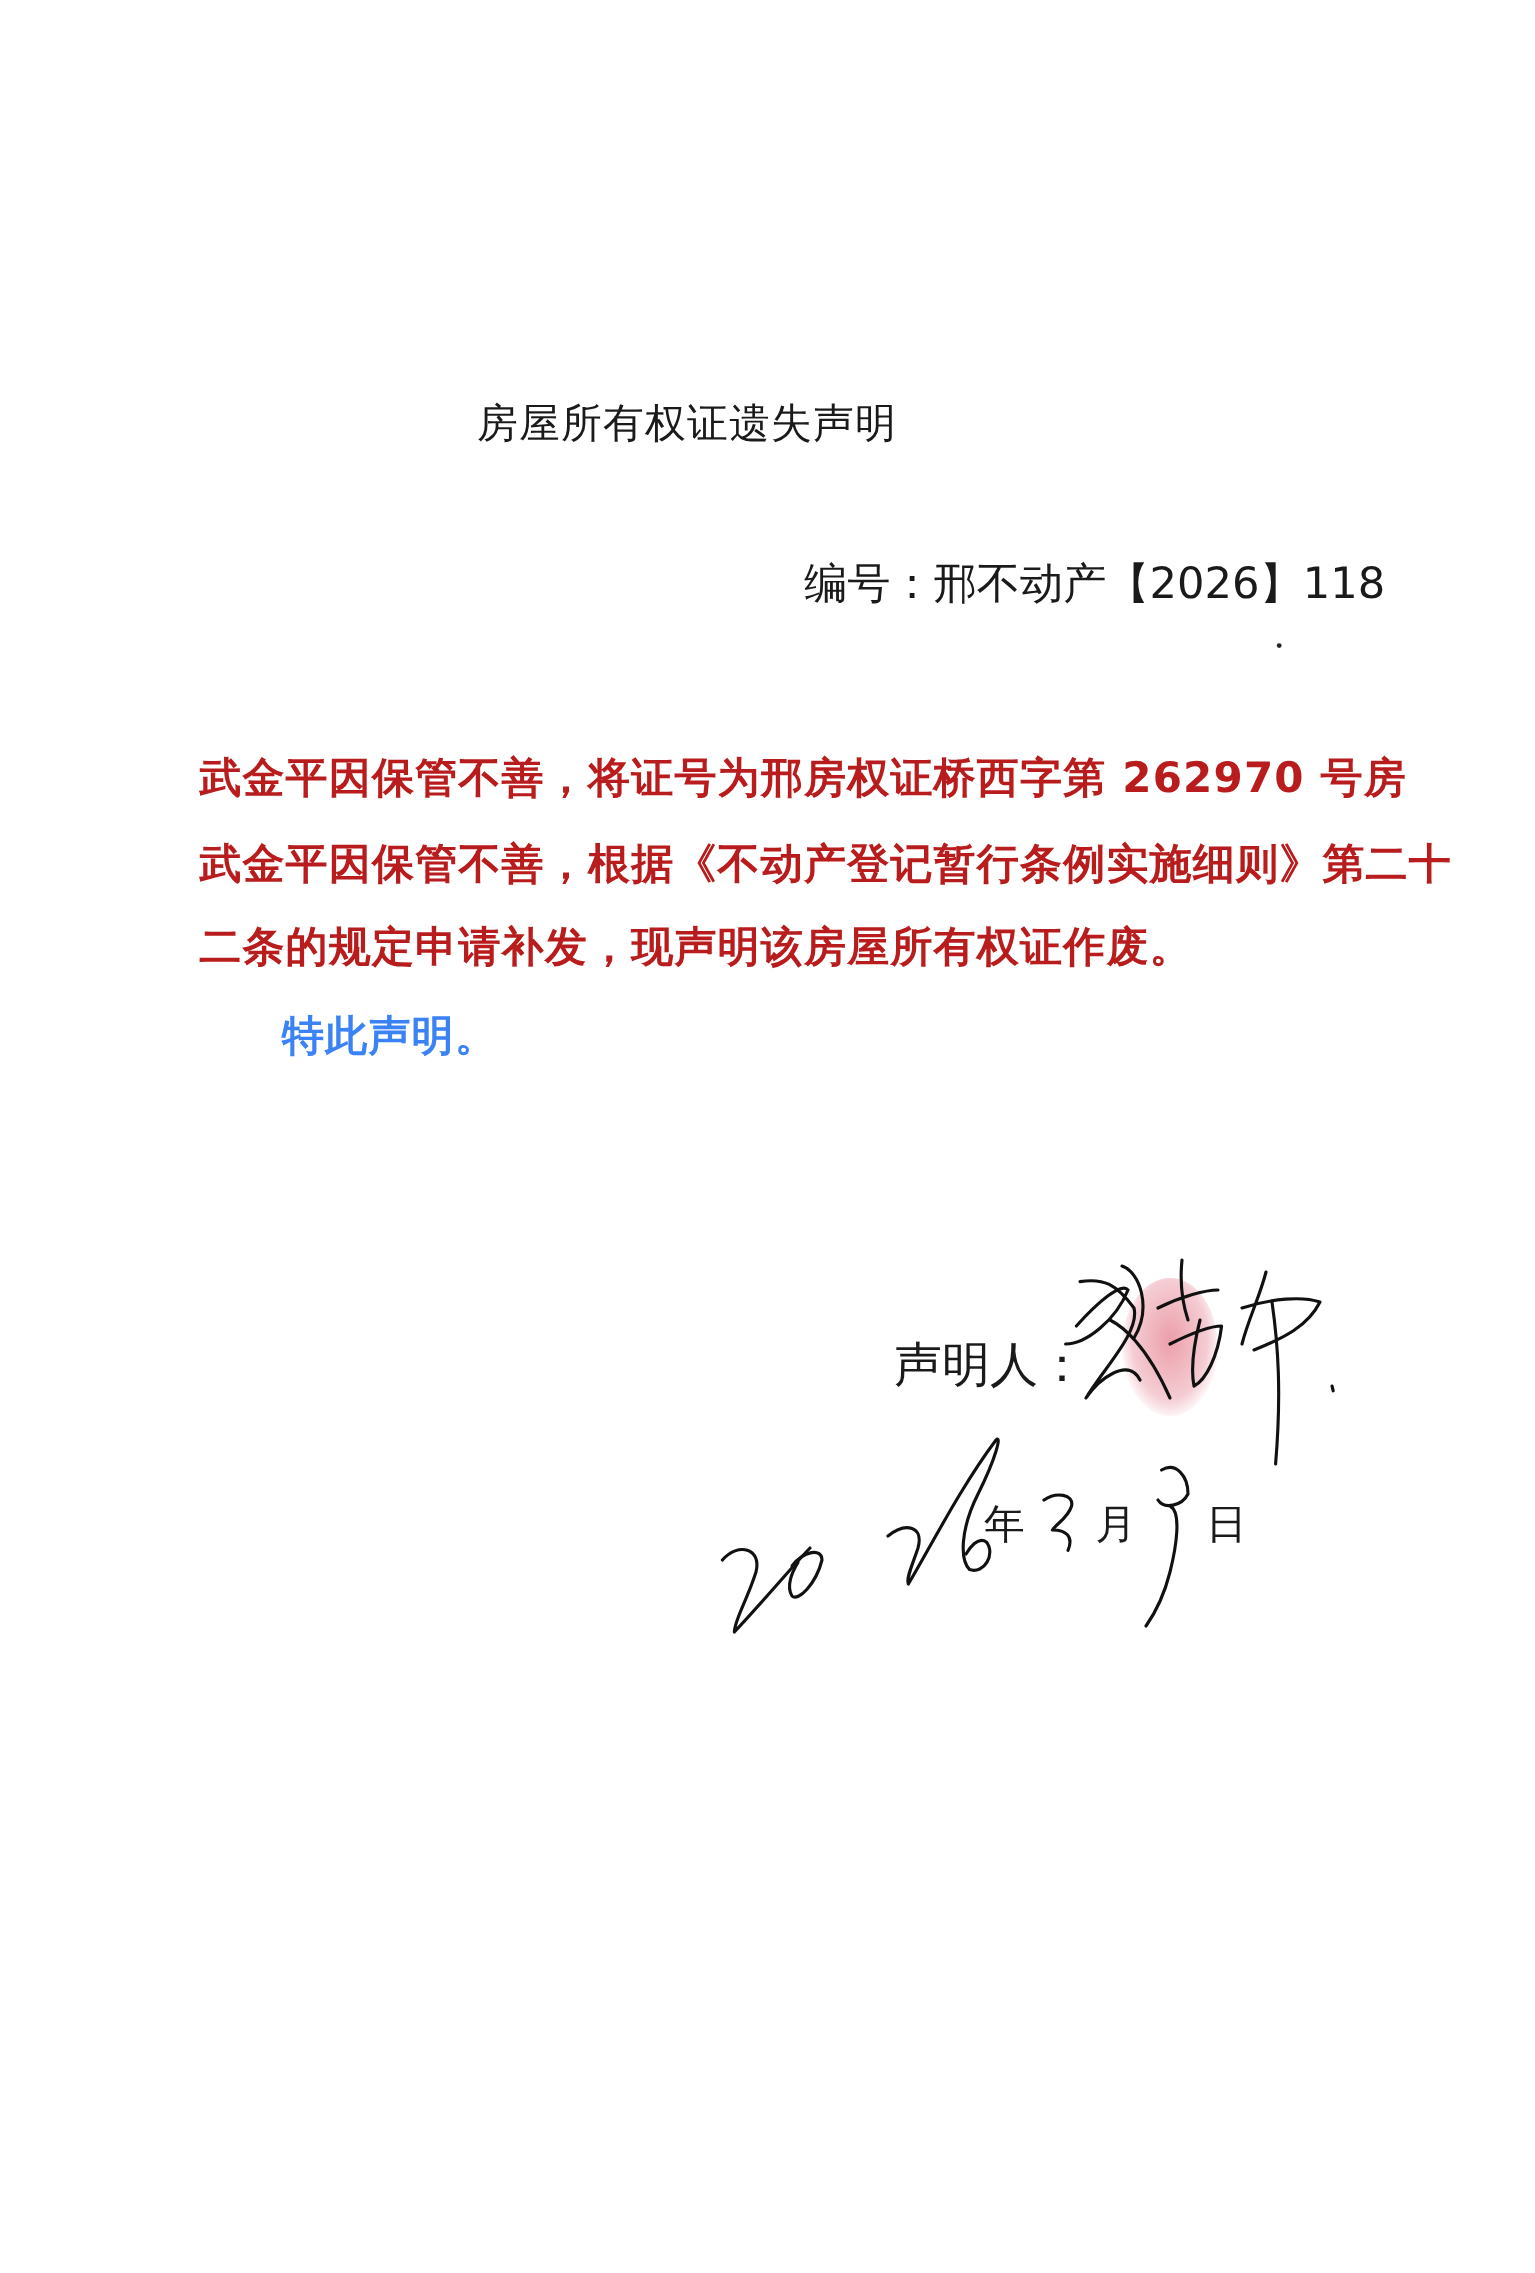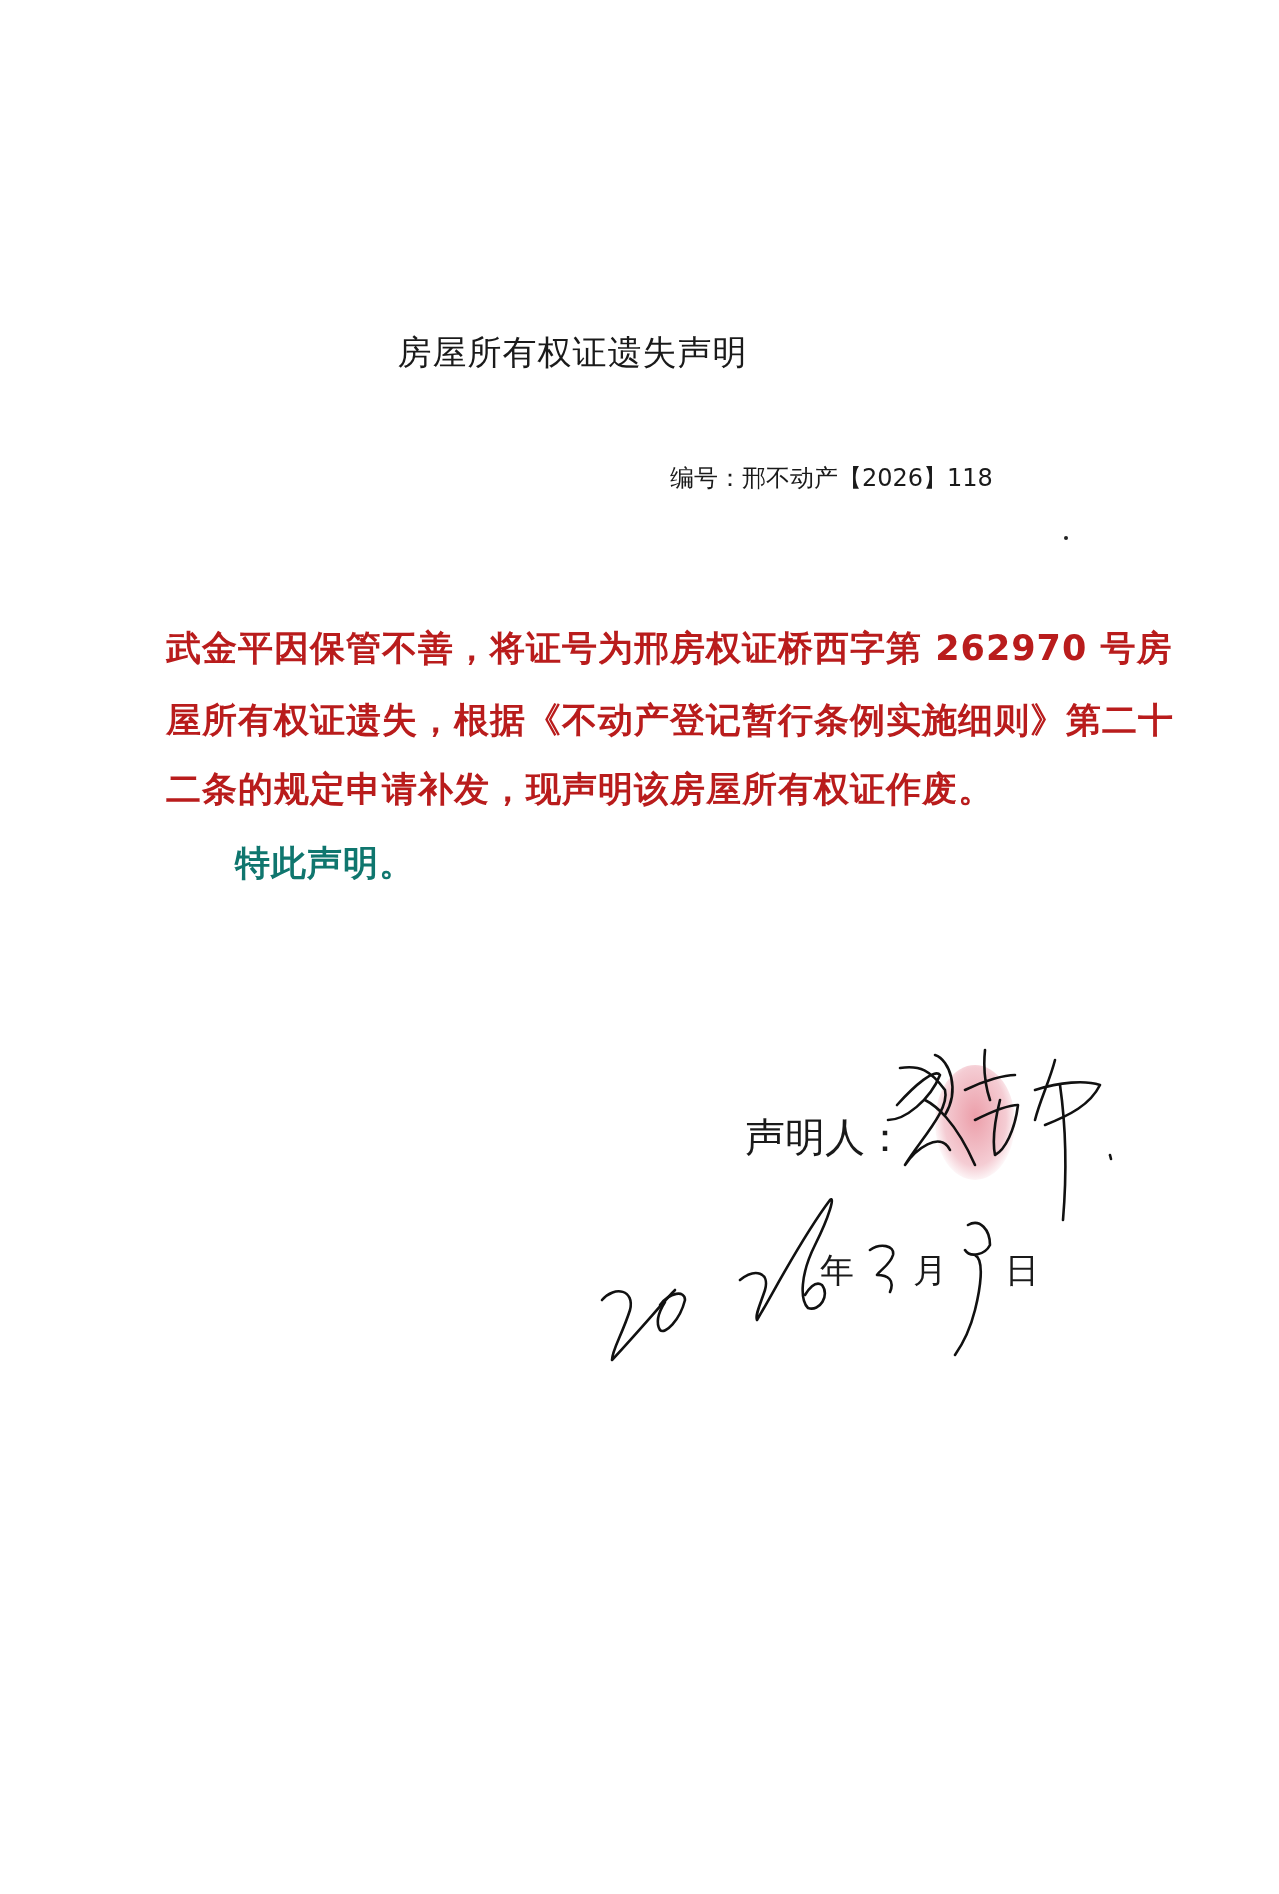--- a/index.html
+++ b/index.html
@@ -1,41 +1,41 @@
 <!DOCTYPE html>
 <html><head>
 <meta charset="utf-8">
 <style>
   html, body { margin:0; padding:0; background:#ffffff; }
   body { width:1279px; height:1894px; position:relative; overflow:hidden;
          font-family:"DejaVu Sans", "Liberation Sans", sans-serif; color:#1a1a1a; }
   .abs { position:absolute; white-space:nowrap; }
   .title { left:0; width:1145px; top:330px; text-align:center; font-size:34px; letter-spacing:1px; }
-  .docno { left:670px; top:462px; font-size:24px; }
+  .docno { left:670px; top:462px; font-size:36px; }
   .dot { left:1064px; top:536px; width:4px; height:4px; background:#222; border-radius:50%; }
   .body-line { left:166px; font-size:35px; font-weight:bold; letter-spacing:1px; color:#b91c1c; }
   .l1 { top:625px; }
   .l2 { top:697px; }
   .l3 { top:766px; }
-  .closing { left:235px; top:840px; font-size:35px; font-weight:bold; color:#0f766e; letter-spacing:1px; }
+  .closing { left:235px; top:840px; font-size:35px; font-weight:bold; color:#3b82f6; letter-spacing:1px; }
   .declarant-label { left:745px; top:1110px; font-size:40px; }
   .date-char { font-size:34px; }
   .fingerprint { position:absolute; left:935px; top:1065px; width:80px; height:115px;
          border-radius:50%; background:radial-gradient(ellipse at 50% 45%, rgba(220,80,100,0.55) 0%, rgba(225,110,130,0.35) 55%, rgba(240,170,180,0.0) 75%); }
   svg.hand { position:absolute; left:0; top:0; }
 </style>
 </head>
 <body>
 
 <div class="abs title">房屋所有权证遗失声明</div>
 <div class="abs docno">编号：邢不动产【2026】118</div>
 <div class="abs dot"></div>
 
 <div class="abs body-line l1">武金平因保管不善，将证号为邢房权证桥西字第 262970 号房</div>
-<div class="abs body-line l2">屋所有权证遗失，根据《不动产登记暂行条例实施细则》第二十</div>
+<div class="abs body-line l2">武金平因保管不善，根据《不动产登记暂行条例实施细则》第二十</div>
 <div class="abs body-line l3">二条的规定申请补发，现声明该房屋所有权证作废。</div>
 
 <div class="abs closing">特此声明。</div>
 
 <div class="abs declarant-label">声明人：</div>
 
 <div class="fingerprint"></div>
 
 <svg class="hand" width="1279" height="1894">
   <g fill="none" stroke="#111" stroke-width="2.6" stroke-linecap="round" stroke-linejoin="round">

